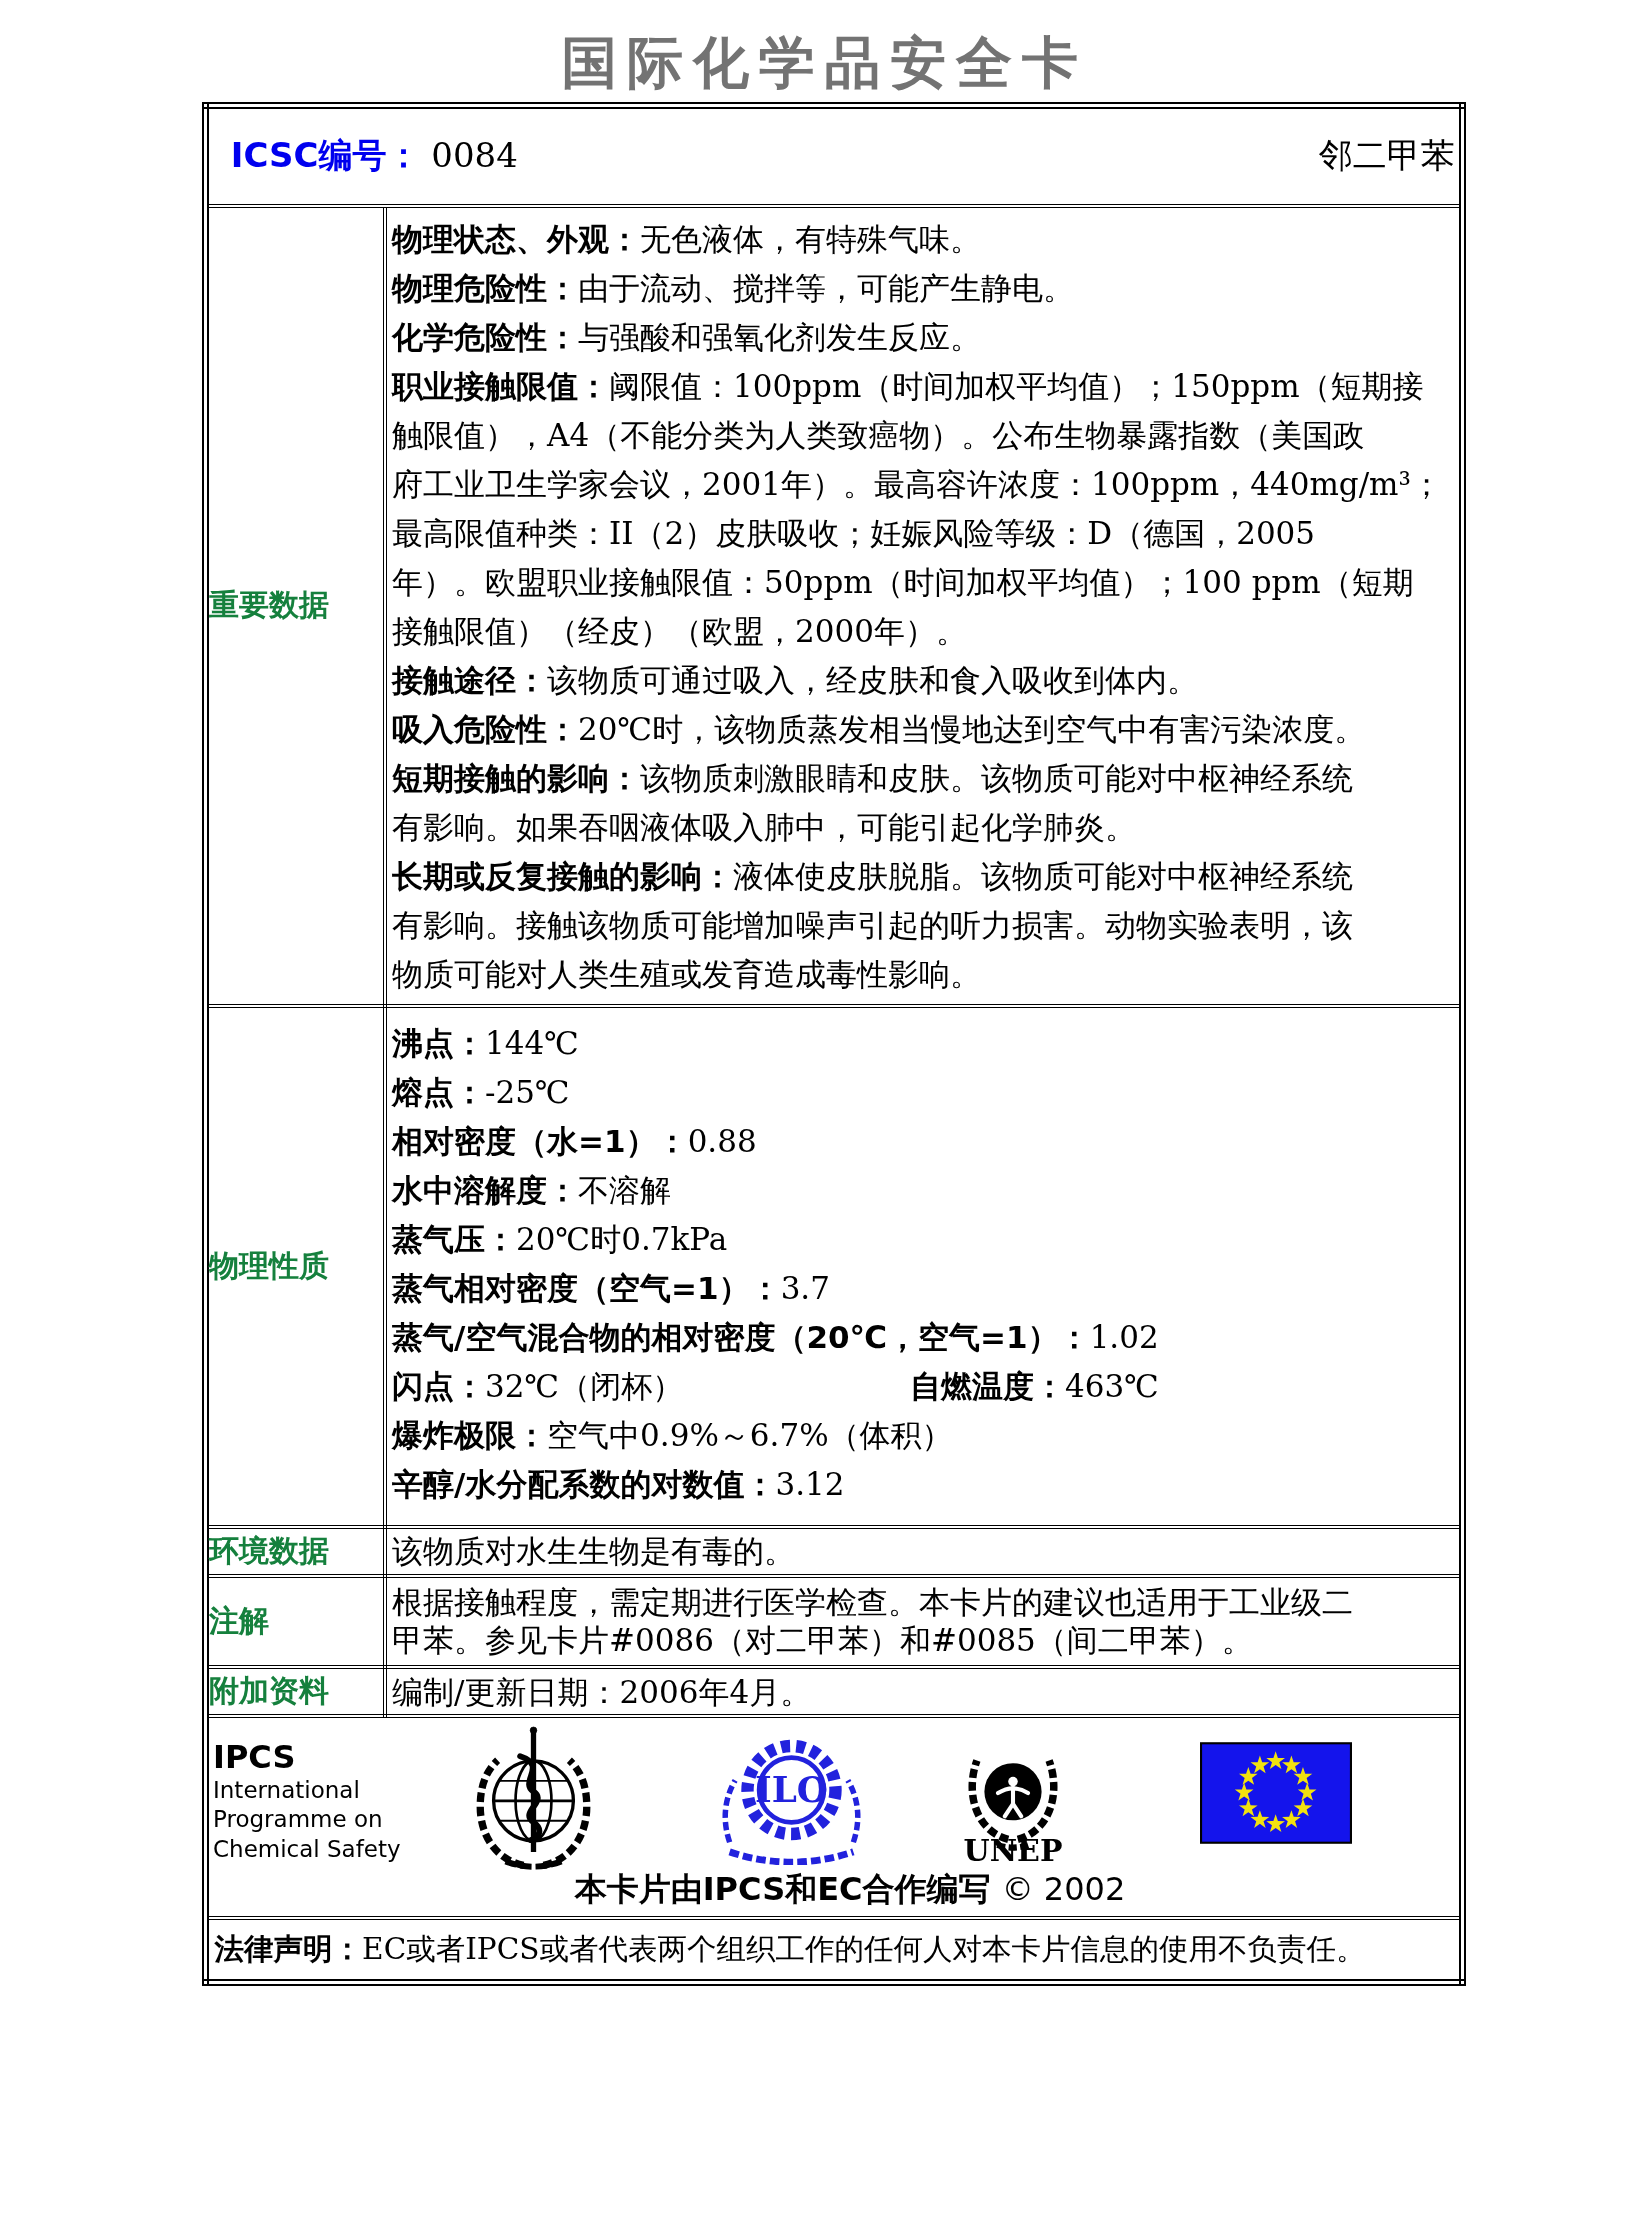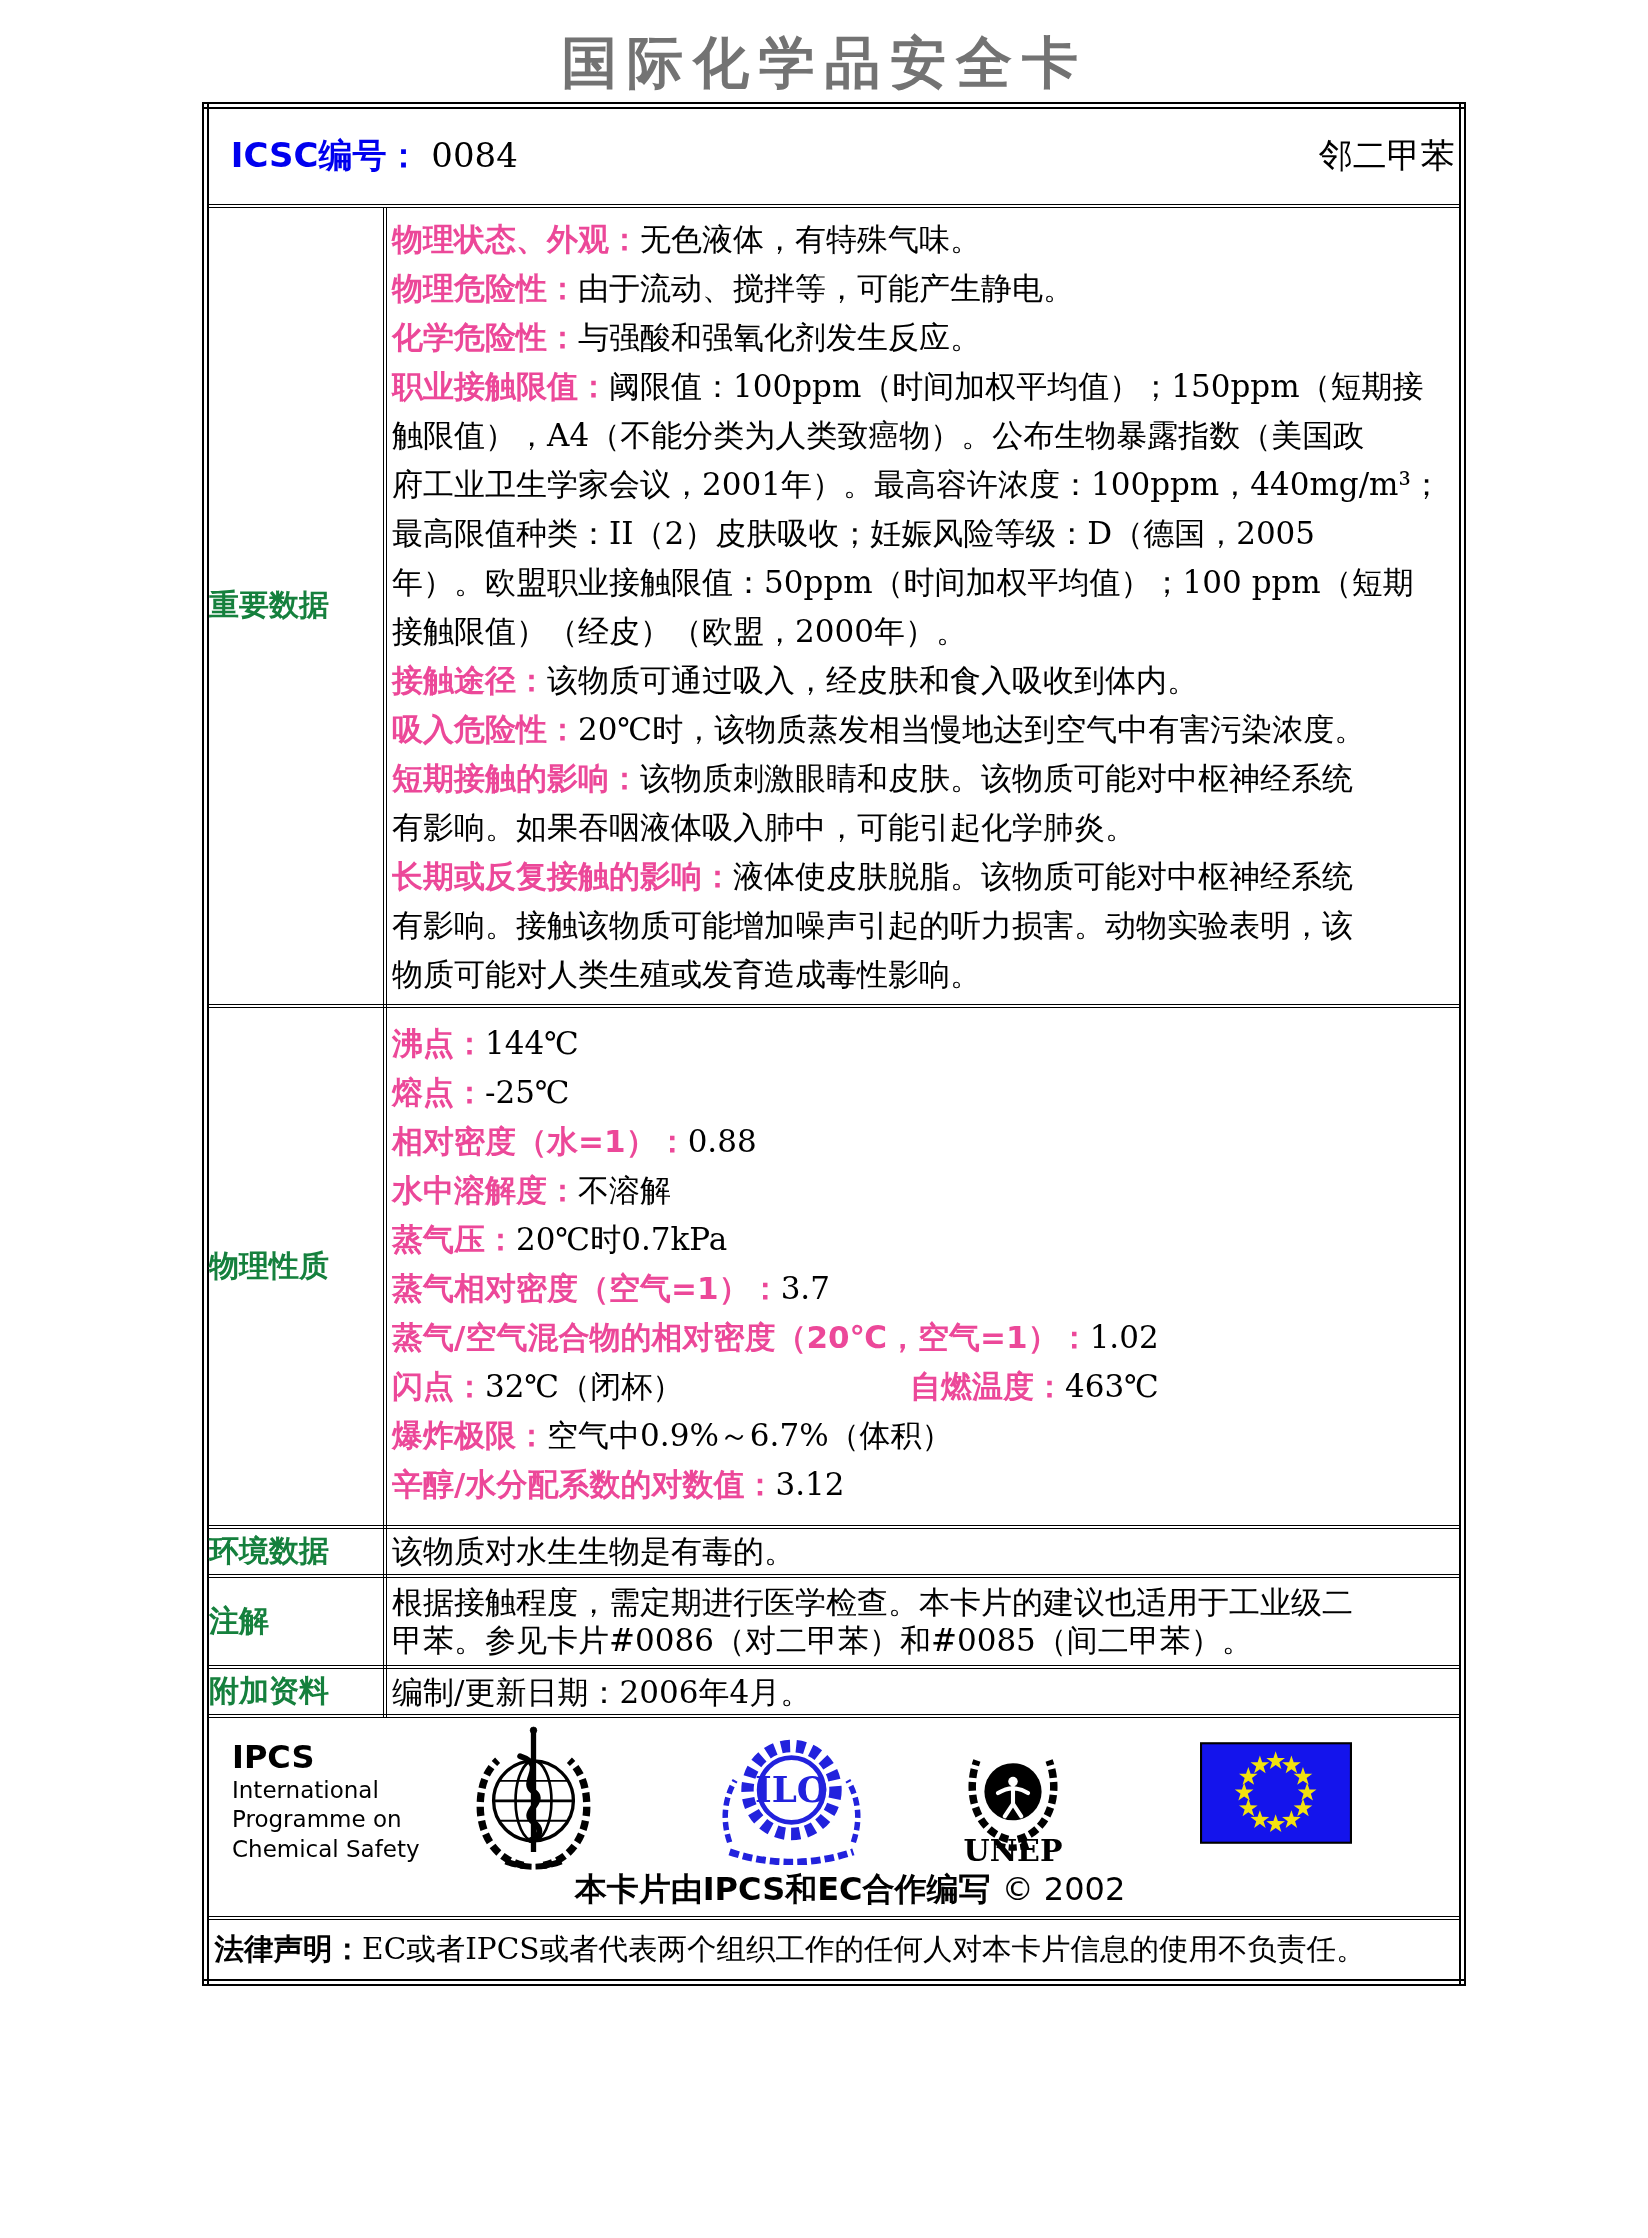--- a/index.html
+++ b/index.html
@@ -11,29 +11,29 @@
              width:1264px;border:7px double #000;}
   td{border:4.9px double #000;vertical-align:middle;padding:0;}
   td.rowlabel{text-align:left;color:#15803d;font-weight:bold;font-size:30px;width:174px;}
   .hdr-cell{height:95px;}
   .hdr-flex{display:flex;justify-content:space-between;align-items:center;
             font-size:34px;padding:0 4.2px 0 9.8px;margin-left:12px;}
   .hdr-left .lbl{color:#0000ee;font-weight:bold;}
   .hdr-left .val{color:#000;font-family:"DejaVu Serif","Liberation Serif",serif;}
   .content{padding:7px 5.6px 5.6px 5.6px;font-size:31px;line-height:49px;
            font-family:"DejaVu Serif","Liberation Serif",serif;}
-  .seg-label{color:#ec4899;font-weight:bold;font-family:"DejaVu Sans","Liberation Sans",sans-serif;}
+  .seg-label{color:#000000;font-weight:bold;font-family:"DejaVu Sans","Liberation Sans",sans-serif;}
   .seg-text{white-space:pre-wrap;}
   .prop-line{position:relative;}
   .prop-col2{position:absolute;left:518px;top:0;}
   .cell-env{height:45px;}
   .cell-notes .content{line-height:38px;padding-top:5.6px;padding-bottom:5.6px;}
   .cell-add{height:45px;}
   .logos-cell{height:198px;position:relative;}
-  .ipcs-block{position:absolute;left:23px;top:19.7px;line-height:29.5px;font-size:23px;}
+  .ipcs-block{position:absolute;left:4px;top:19.7px;line-height:29.5px;font-size:23px;}
   .ipcs-title{font-size:32px;font-weight:bold;line-height:38px;}
   .logo{position:absolute;}
   .logo-who{left:258px;top:2.8px;}
   .logo-ilo{left:500px;top:8.4px;}
   .logo-unep{left:746px;top:7px;}
   .logo-eu{left:991px;top:24px;}
   .credit-line{position:absolute;left:16px;bottom:4.2px;width:100%;text-align:center;
                color:#000000;font-size:32px;font-weight:bold;}
   .credit-year{font-weight:normal;}
   .legal-cell{height:59px;}

